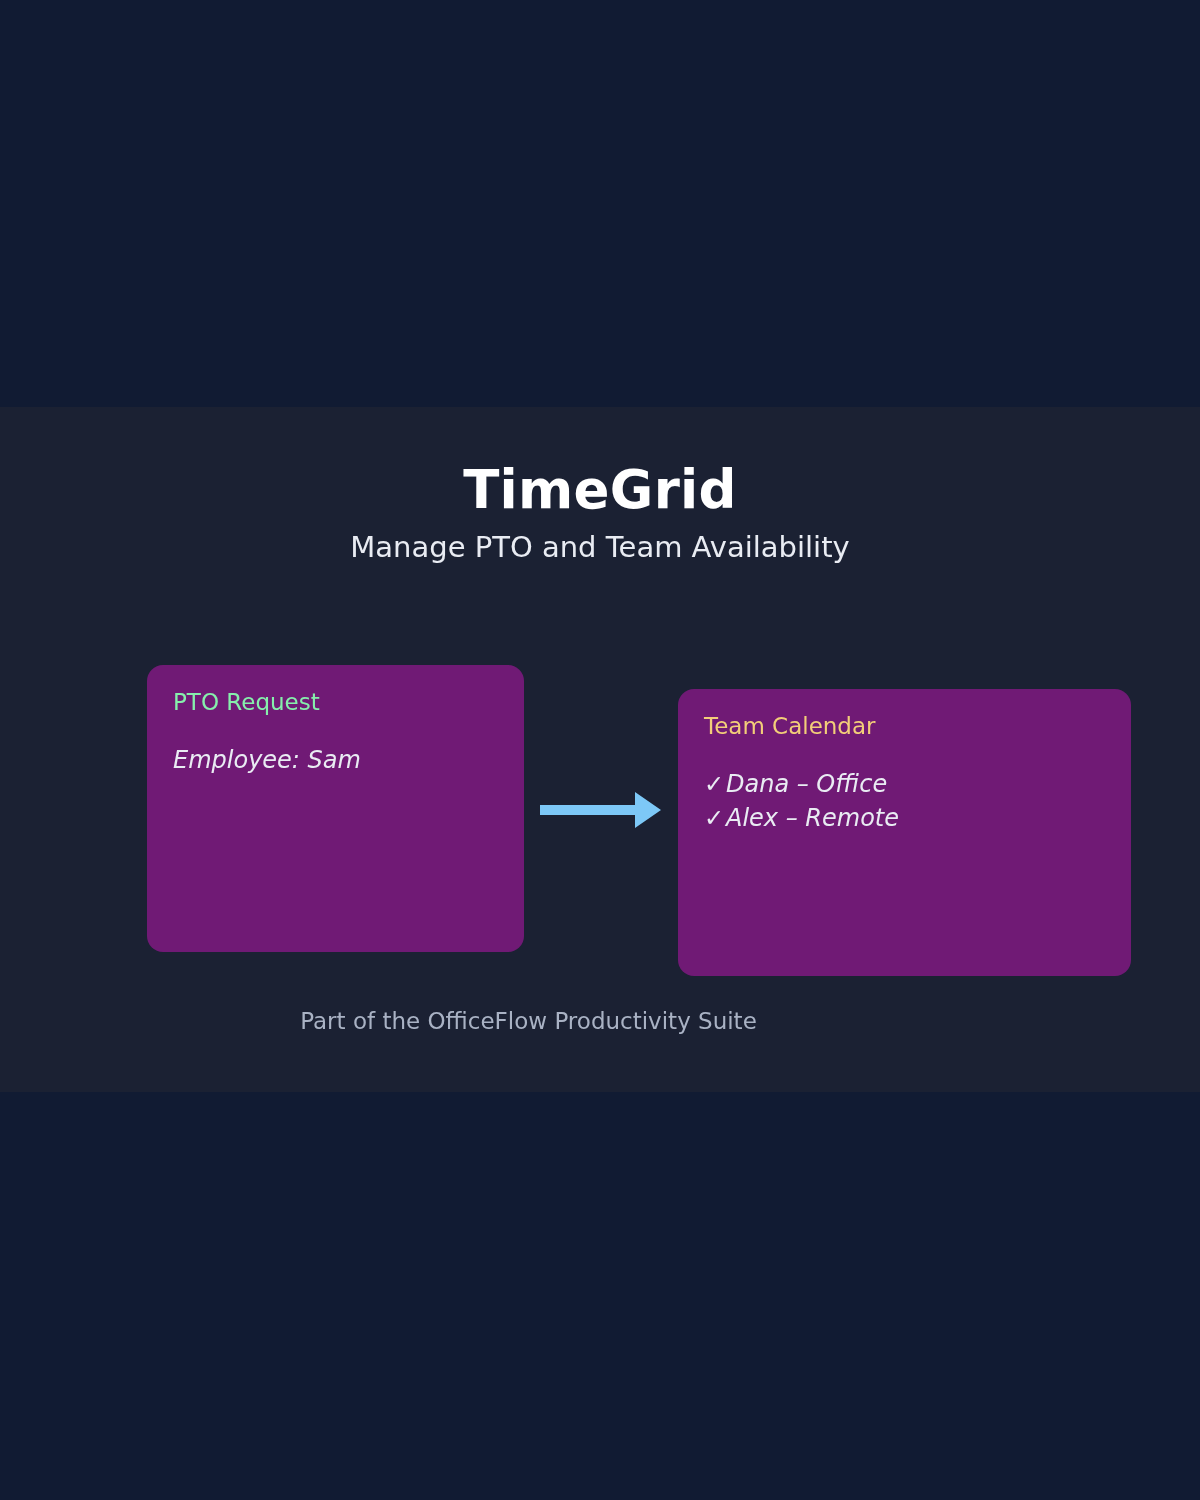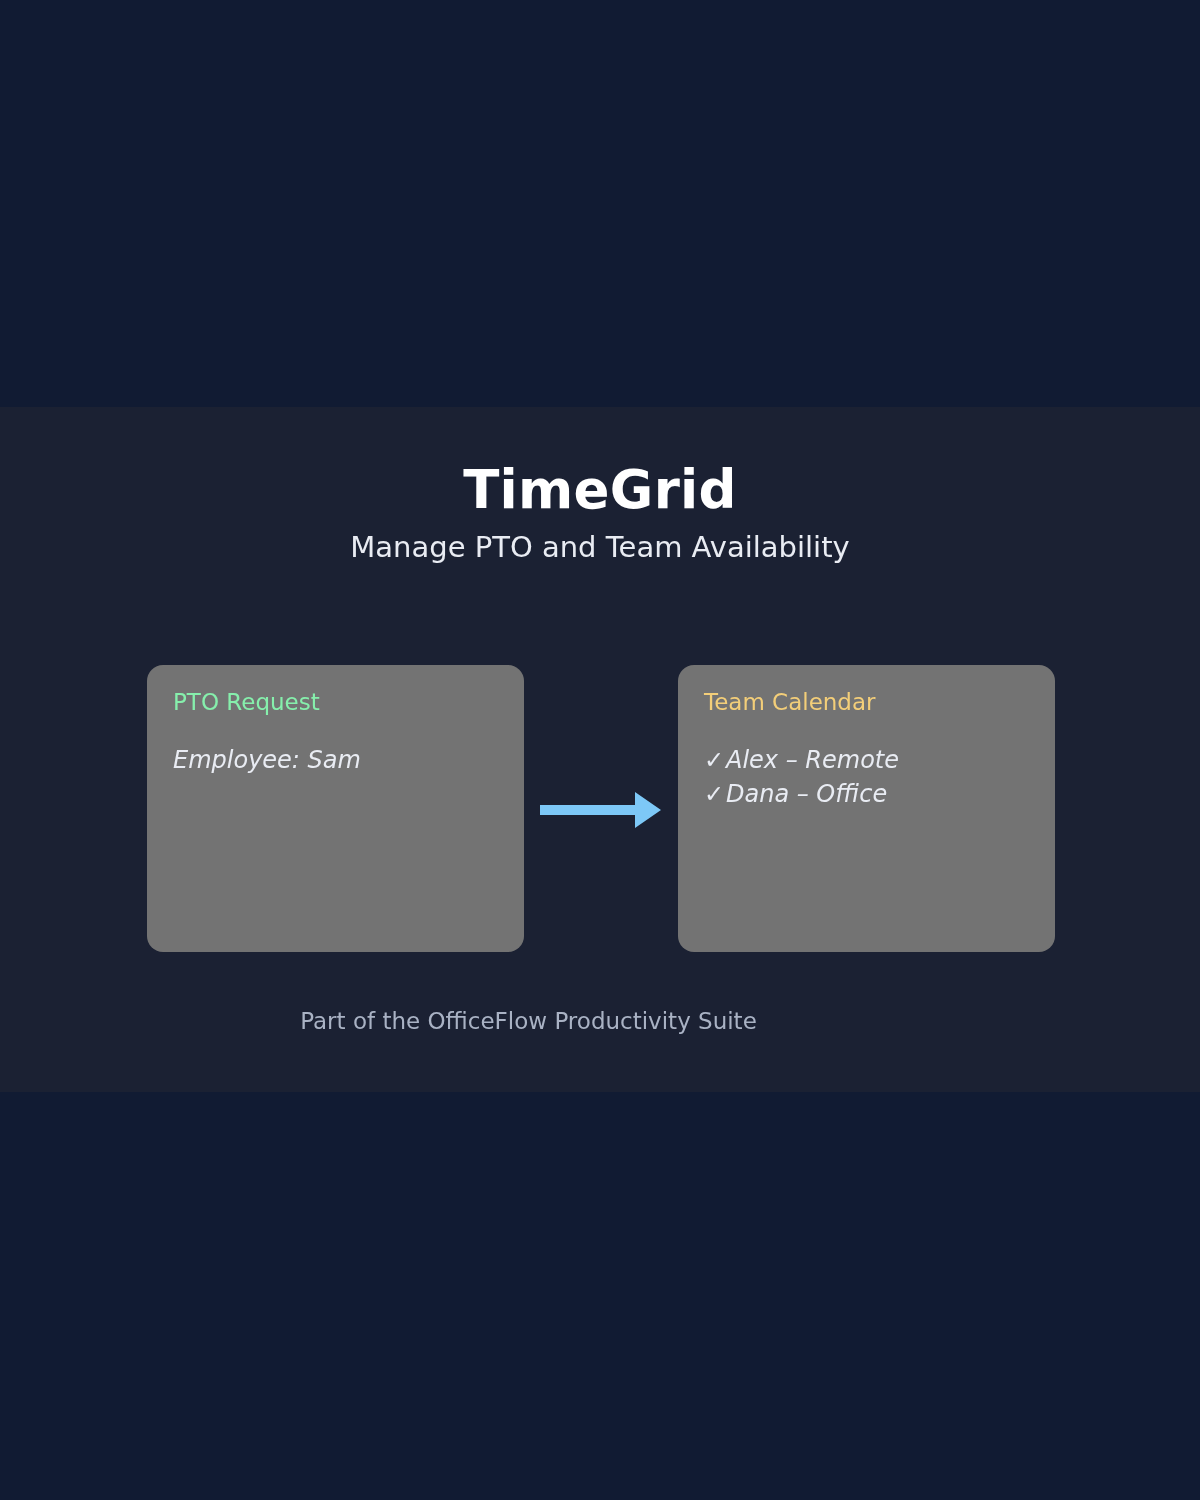--- a/index.html
+++ b/index.html
@@ -71,27 +71,27 @@
     position: absolute;
     left: 147px;
     top: 665px;
     width: 908px;
     height: 287px;
   }
   .card {
     position: absolute;
     top: 0;
     height: 287px;
-    background: #737373;
+    background: #701a75;
     border-radius: 16px;
     box-sizing: border-box;
     padding: 24px 26px;
   }
   .card-left  { left: 0;   width: 377px; }
-  .card-right { left: 531px; width: 377px; }
+  .card-right { left: 531px; width: 453px; margin-top: 24px; }
 
   .card-title {
     margin: 0;
     font-size: 23px;
     font-weight: normal;
     line-height: 1.2;
   }
   .card-title.accent-green { color: #86efac; }
   .card-title.accent-amber { color: #f3ce79; }
 
@@ -156,22 +156,22 @@
     <div class="card card-left">
       <h3 class="card-title accent-green">PTO Request</h3>
       <ul class="card-lines">
         <li>Employee: Sam</li>
       </ul>
     </div>
 
     <div class="card card-right">
       <h3 class="card-title accent-amber">Team Calendar</h3>
       <ul class="card-lines">
+        <li><span class="check-glyph">✓</span><span>Dana – Office</span></li>
         <li><span class="check-glyph">✓</span><span>Alex – Remote</span></li>
-        <li><span class="check-glyph">✓</span><span>Dana – Office</span></li>
       </ul>
     </div>
 
   </div>
 
   <div class="arrow">
     <svg width="121" height="36" viewBox="0 0 121 36" xmlns="http://www.w3.org/2000/svg">
       <path d="M0 13 H95 V0 L121 18 L95 36 V23 H0 Z" fill="#7dc8f7"></path>
     </svg>
   </div>

